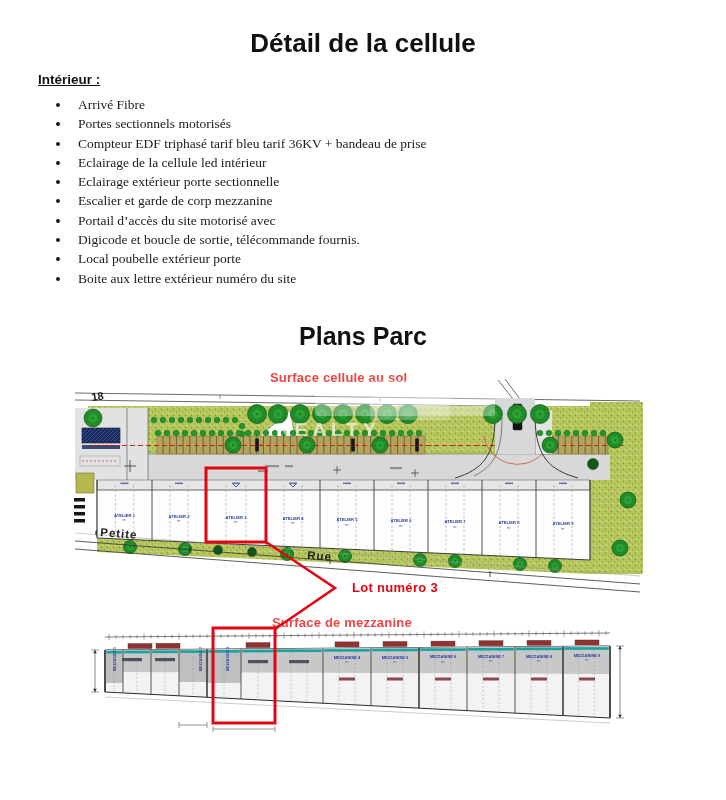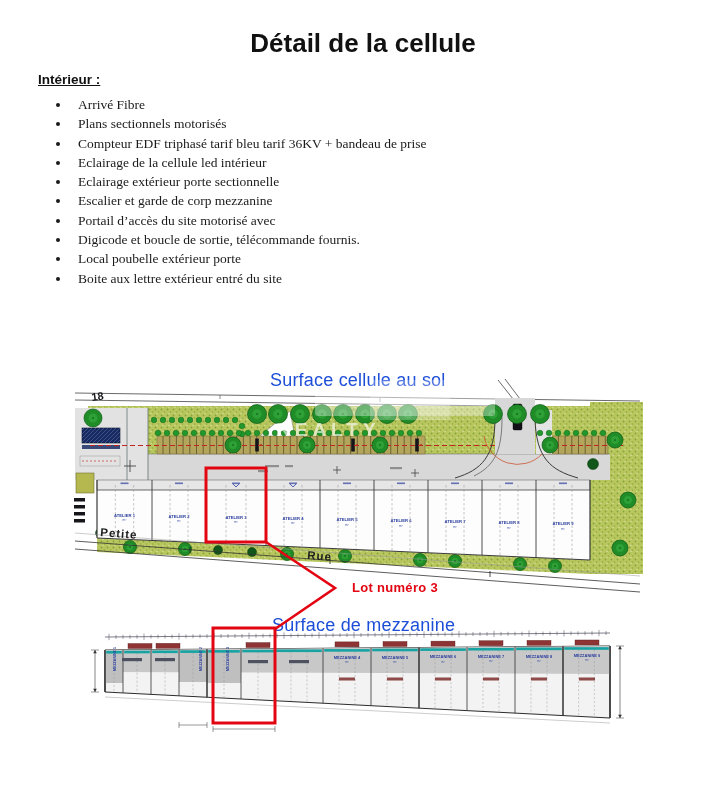--- a/index.html
+++ b/index.html
@@ -6,53 +6,54 @@
   .page{position:relative;width:726px;height:800px;background:#fff;overflow:hidden;
         font-family:"Liberation Sans",sans-serif;color:#1a1a1a;}
   .doc-title{position:absolute;top:12px;left:0;right:0;text-align:center;
              font-size:26px;font-weight:bold;color:#111;margin:16px;}
   .interior{position:absolute;left:38px;top:72px;width:620px;}
   .interior-heading{font-size:13.5px;font-weight:bold;text-decoration:underline;color:#111;}
   .interior ul{list-style:disc;margin:8px 0 0 0;padding-left:33px;}
   .interior li{font-size:13.5px;line-height:19.3px;padding-left:7px;color:#1a1a1a;font-family:Liberation Serif, serif;}
   .plans-title{position:absolute;top:322px;left:0;right:0;text-align:center;
                font-size:25px;font-weight:bold;color:#111;margin:0;}
-  .plan-caption{position:absolute;font-size:18px;font-weight:normal;color:#1d4ed8;letter-spacing:.2px;}
+  .plan-caption{position:absolute;font-size:13px;font-weight:bold;color:#ef4444;letter-spacing:.2px;}
   .cap-ground{left:270px;top:370px;}
   .cap-mezz{left:272px;top:615px;}
   .plan-svg{position:absolute;}
   #plan1{left:70px;top:378px;width:575px;height:215px;}
   #plan2{left:83px;top:622px;width:580px;height:125px;}
   #overlay{position:absolute;left:0;top:0;width:726px;height:800px;z-index:8;pointer-events:none;}
   .lot-label{position:absolute;left:352px;top:580px;z-index:9;
              font-size:13px;font-weight:bold;color:#e20613;letter-spacing:.3px;}
 </style>
 </head>
 <body>
 
 <div class="page">
 
   <h1 class="doc-title">Détail de la cellule</h1>
 
   <div class="interior">
     <div class="interior-heading">Intérieur :</div>
     <ul>
       <li>Arrivé Fibre</li>
-      <li>Plans sectionnels motorisés</li>
+      <li>Portes sectionnels motorisés</li>
       <li>Compteur EDF triphasé tarif bleu tarif 36KV + bandeau de prise</li>
       <li>Eclairage de la cellule led intérieur</li>
       <li>Eclairage extérieur porte sectionnelle</li>
       <li>Escalier et garde de corp mezzanine</li>
       <li>Portail d’accès du site motorisé avec</li>
       <li>Digicode et boucle de sortie, télécommande fournis.</li>
       <li>Local poubelle extérieur porte</li>
-      <li>Boite aux lettre extérieur entré du site</li>
+      <li>Boite aux lettre extérieur numéro du site</li>
     </ul>
   </div>
 
+  <h2 class="plans-title">Plans Parc</h2>
 
   <div class="plan-caption cap-ground">Surface cellule au sol</div>
 
   <svg id="plan1" class="plan-svg" viewBox="0 0 575 215">
     <defs>
       <pattern id="grass1" width="6" height="6" patternUnits="userSpaceOnUse">
         <rect width="6" height="6" fill="#b9c75f"></rect>
         <circle cx="1.5" cy="1.5" r="0.9" fill="#87a23a"></circle>
         <circle cx="4.5" cy="4" r="0.9" fill="#9db349"></circle>
         <circle cx="3" cy="5.5" r="0.7" fill="#d9df9f"></circle>

